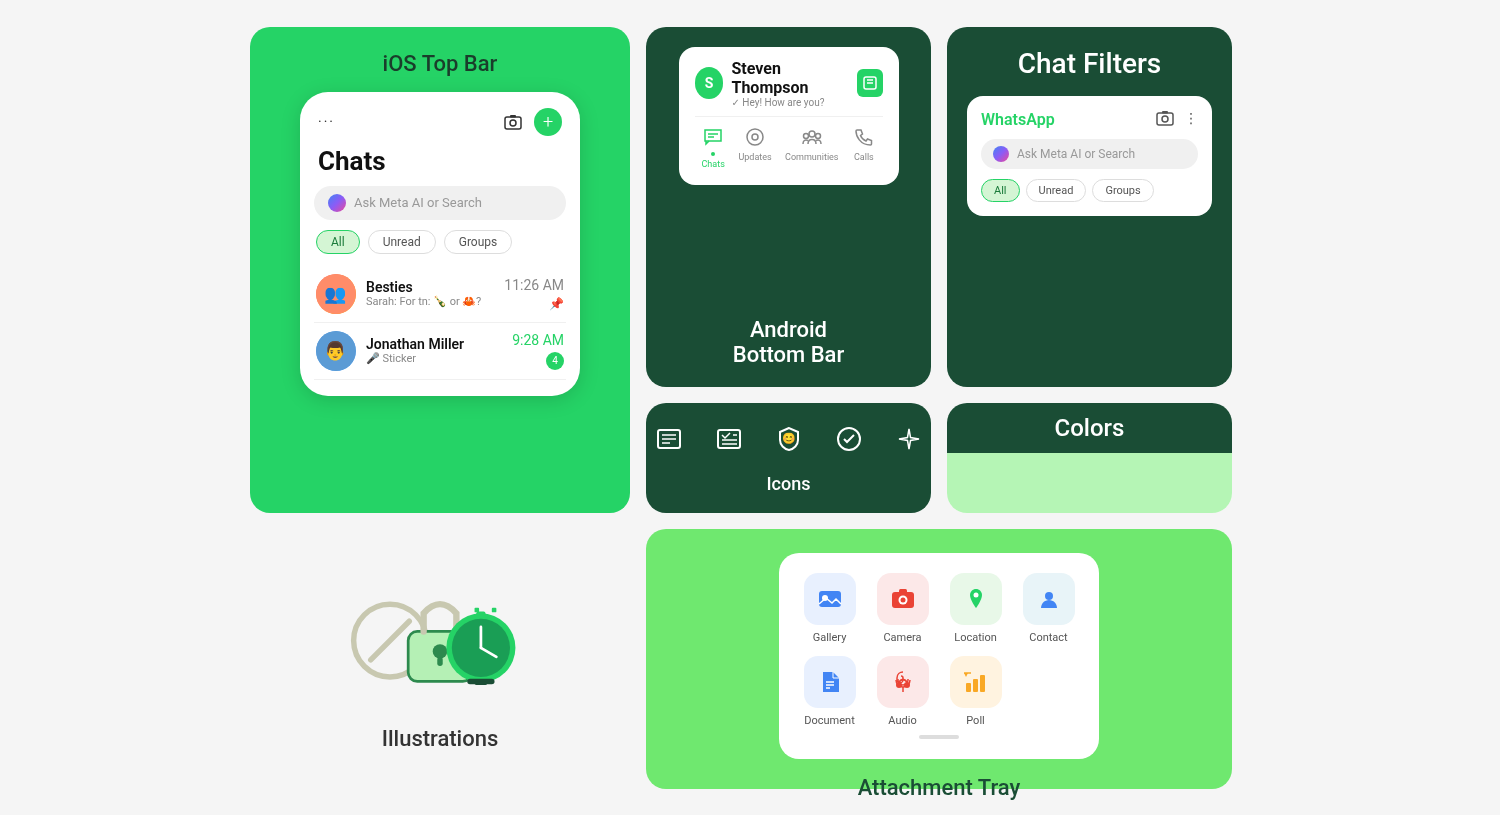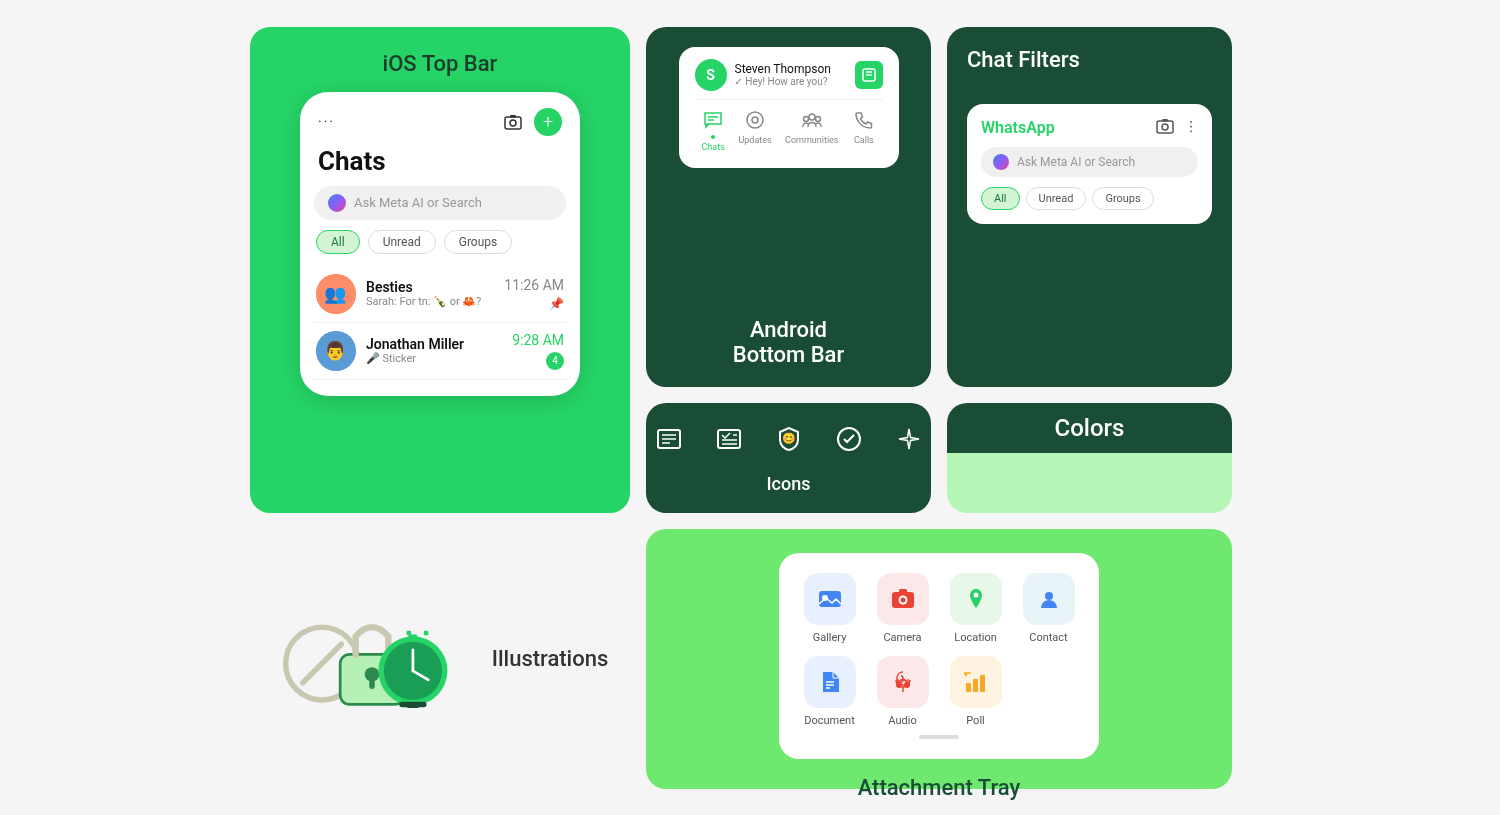--- a/index.html
+++ b/index.html
@@ -223,22 +223,22 @@
       border-radius: 50%;
       background: #25D366;
       display: flex;
       align-items: center;
       justify-content: center;
       color: white;
       font-size: 14px;
       font-weight: bold;
     }
     .android-user-info .name {
-      font-size: 12px;
-      font-weight: 400;
+      font-size: 16px;
+      font-weight: 700;
       color: #111;
     }
     .android-user-info .status {
       font-size: 10px;
       color: #888;
     }
     .android-send {
       width: 28px;
       height: 28px;
       background: #25D366;
@@ -301,24 +301,24 @@
       background: #1a4d35;
       border-radius: 20px;
       padding: 20px;
       grid-row: 1;
       grid-column: 3;
       display: flex;
       flex-direction: column;
     }
     .cf-title {
       color: white;
-      font-size: 22px;
+      font-size: 28px;
       font-weight: 500;
-      text-align: left;
-      margin-bottom: 32px;
+      text-align: center;
+      margin-bottom: 16px;
     }
     .cf-phone {
       background: white;
       border-radius: 16px;
       padding: 14px;
     }
     .cf-header {
       display: flex;
       justify-content: space-between;
       align-items: center;
@@ -430,21 +430,21 @@
     .colors-bottom {
       background: #b5f5b5;
       height: 60px;
     }
 
     
     .illustrations-card {
       grid-row: 2;
       grid-column: 1;
       display: flex;
-      flex-direction: row;
+      flex-direction: column;
       align-items: center;
       justify-content: center;
       gap: 20px;
       padding: 20px;
     }
     .illustration-img {
       width: 200px;
       height: 140px;
       display: flex;
       align-items: center;

